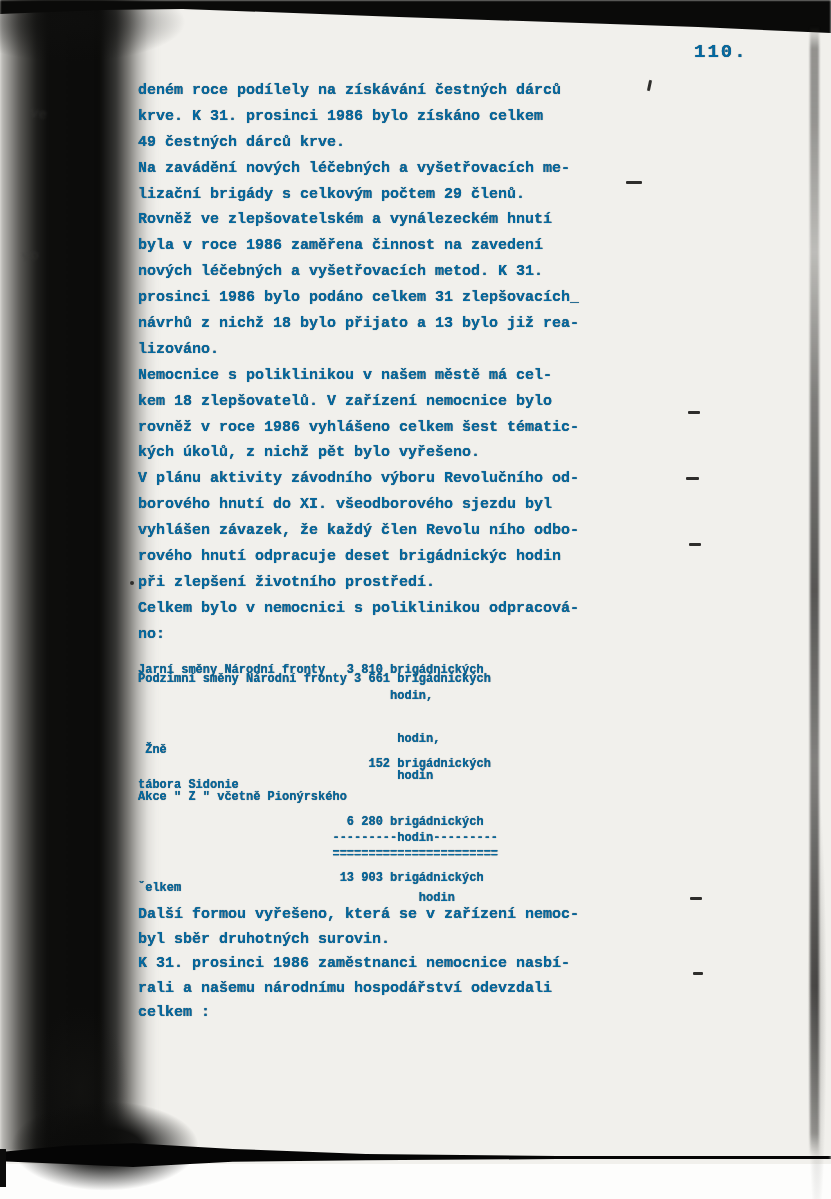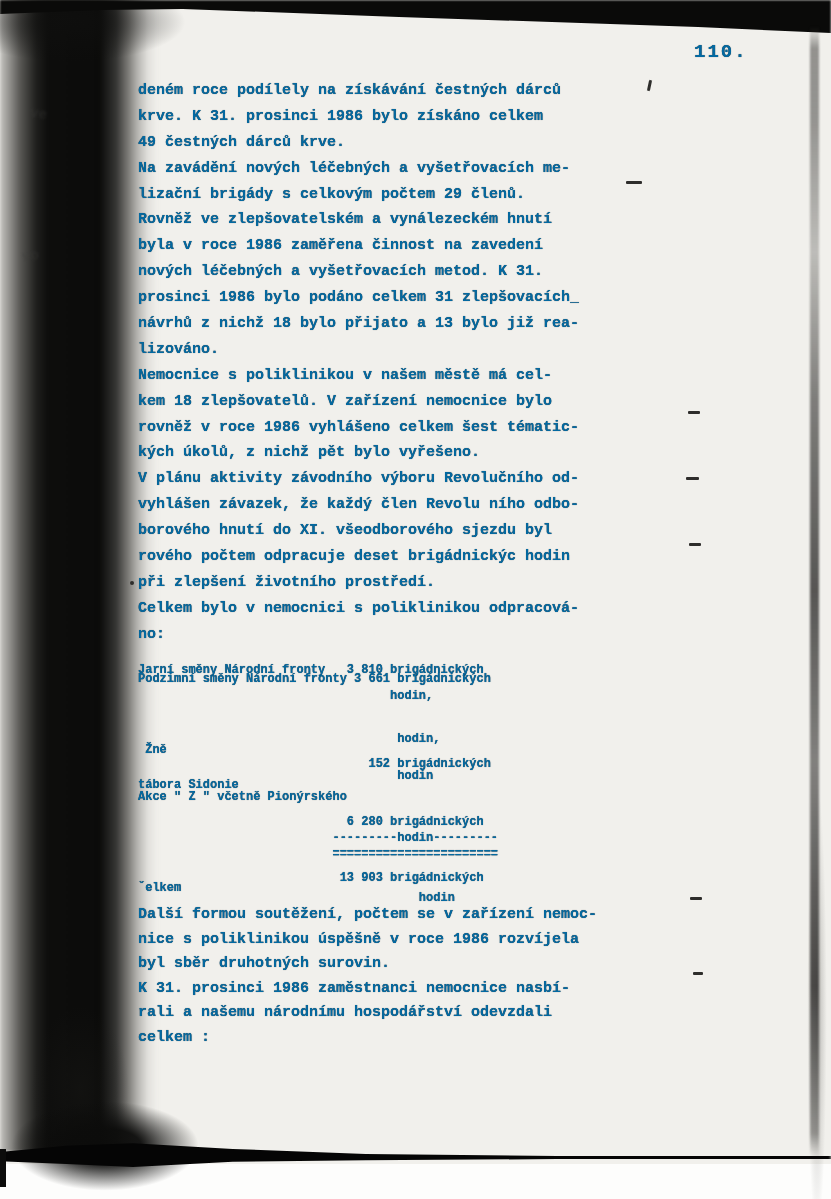--- a/index.html
+++ b/index.html
@@ -88,23 +88,23 @@
     <div class="line">byla v roce 1986 zaměřena činnost na zavedení</div>
     <div class="line">nových léčebných a vyšetřovacích metod. K 31.</div>
     <div class="line">prosinci 1986 bylo podáno celkem 31 zlepšovacích_</div>
     <div class="line">návrhů z nichž 18 bylo přijato a 13 bylo již rea-</div>
     <div class="line">lizováno.</div>
     <div class="line">Nemocnice s poliklinikou v našem městě má cel-</div>
     <div class="line">kem 18 zlepšovatelů. V zařízení nemocnice bylo</div>
     <div class="line">rovněž v roce 1986 vyhlášeno celkem šest tématic-</div>
     <div class="line">kých úkolů, z nichž pět bylo vyřešeno.</div>
     <div class="line">V plánu aktivity závodního výboru Revolučního od-</div>
+    <div class="line">borového hnutí do XI. všeodborového sjezdu byl</div>
     <div class="line">vyhlášen závazek, že každý člen Revolu ního odbo-</div>
-    <div class="line">borového hnutí do XI. všeodborového sjezdu byl</div>
-    <div class="line">rového počtem odpracuje deset brigádnickýc hodin</div>
+    <div class="line">rového hnutí odpracuje deset brigádnickýc hodin</div>
     <div class="line">při zlepšení životního prostředí.</div>
     <div class="line">Celkem bylo v nemocnici s poliklinikou odpracová-</div>
     <div class="line">no:</div>
   </div>
 
   <div>
     <div class="tline ink" style="top:661px;">Jarní směny Národní fronty   3 810 brigádnických</div>
     <div class="tline ink" style="top:687px;">                                   hodin,</div>
     <div class="tline ink" style="top:670px;">Podzimní směny Národní fronty 3 661 brigádnických</div>
     <div class="tline ink" style="top:730px;">                                    hodin,</div>
@@ -115,22 +115,21 @@
     <div class="tline ink" style="top:776px;">tábora Sidonie</div>
     <div class="tline ink" style="top:813px;">                             6 280 brigádnických</div>
     <div class="tline ink" style="top:829px;">                           ---------hodin---------</div>
     <div class="tline ink" style="top:845px;">                           =======================</div>
     <div class="tline ink" style="top:858px;margin-top:21px;">ˇelkem</div>
     <div class="tline ink" style="top:869px;">                            13 903 brigádnických</div>
     <div class="tline ink" style="top:889px;">                                       hodin</div>
   </div>
 
   <div class="block ink" id="footer-block">
-    <div class="line">Další formou soutěžení, počtem se v zařízení nemoc-</div>
-    <div class="line">nice s poliklinikou úspěšně v roce 1986 rozvíjela</div>
+    <div class="line">Další formou vyřešeno, která se v zařízení nemoc-</div>
     <div class="line">byl sběr druhotných surovin.</div>
     <div class="line">K 31. prosinci 1986 zaměstnanci nemocnice nasbí-</div>
     <div class="line">rali a našemu národnímu hospodářství odevzdali</div>
     <div class="line">celkem :</div>
   </div>
 
   <div class="artifact" style="left:648px;top:80px;width:3px;height:11px;transform:rotate(12deg);"></div>
   <div class="artifact" style="left:626px;top:181px;width:16px;height:3px;"></div>
   <div class="artifact" style="left:688px;top:411px;width:12px;height:3px;"></div>
   <div class="artifact" style="left:686px;top:477px;width:13px;height:3px;"></div>

